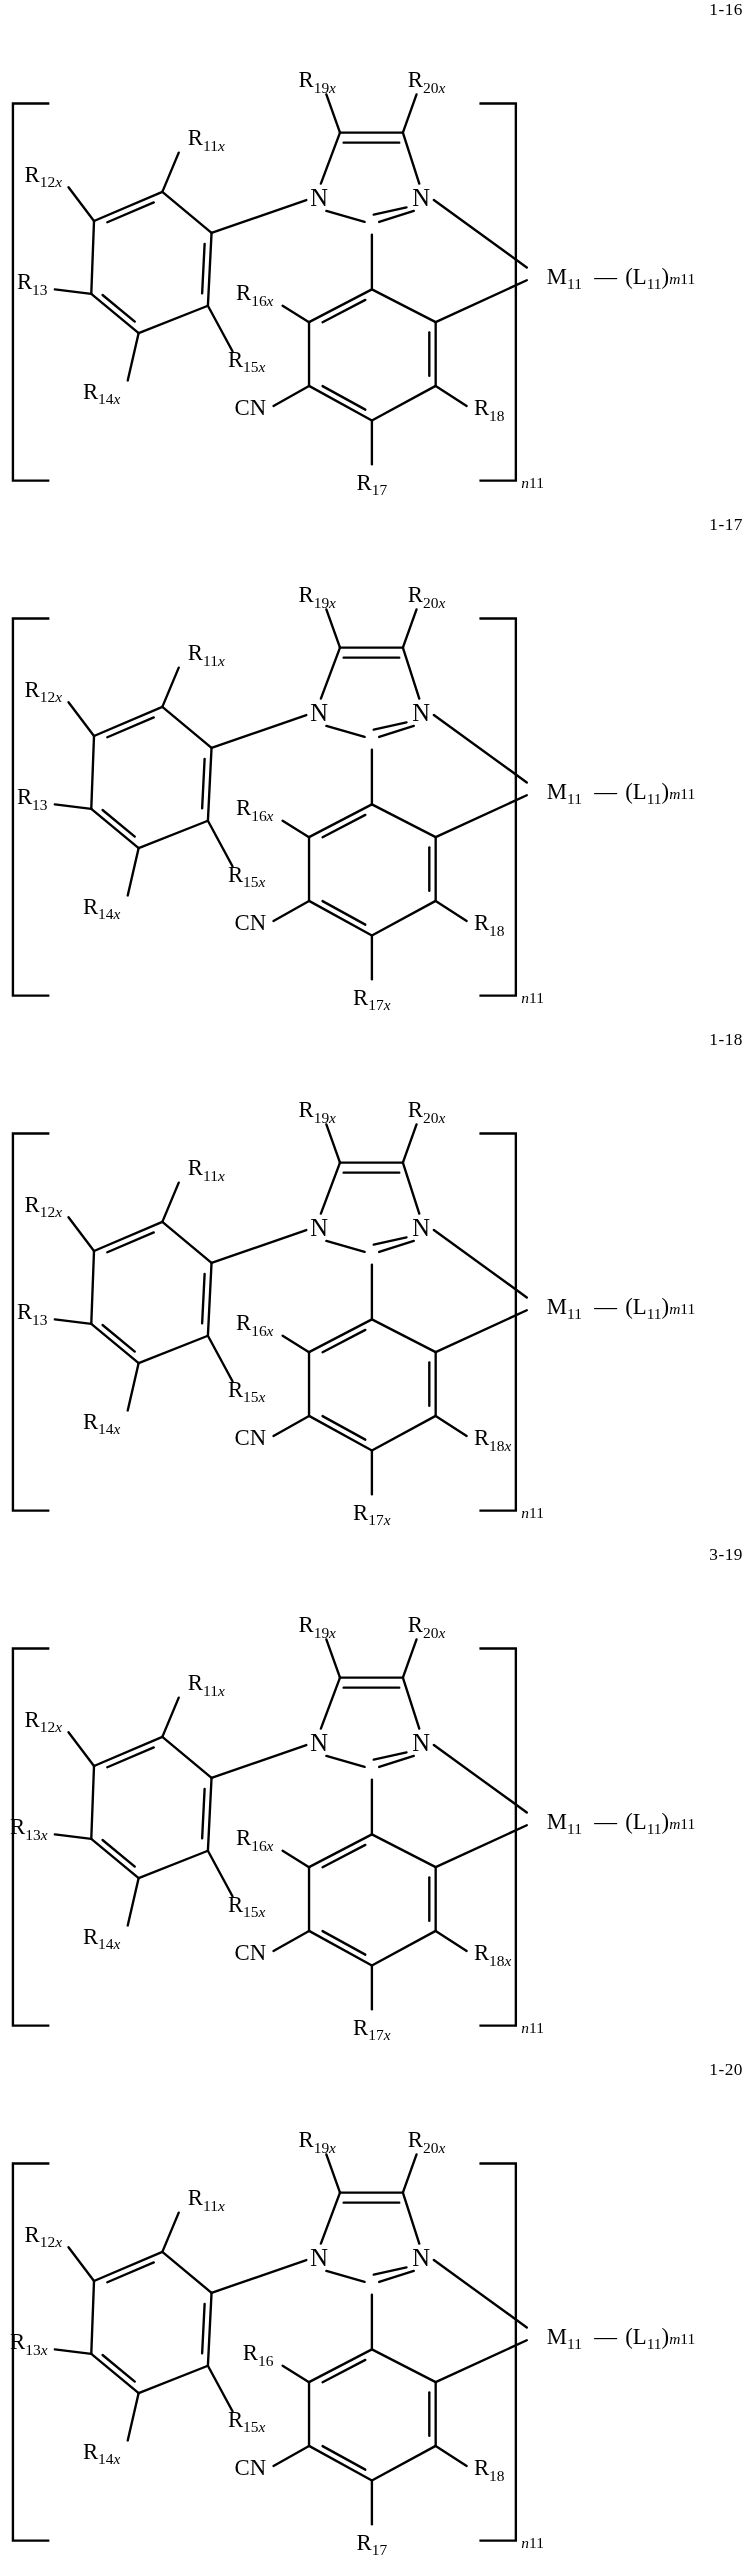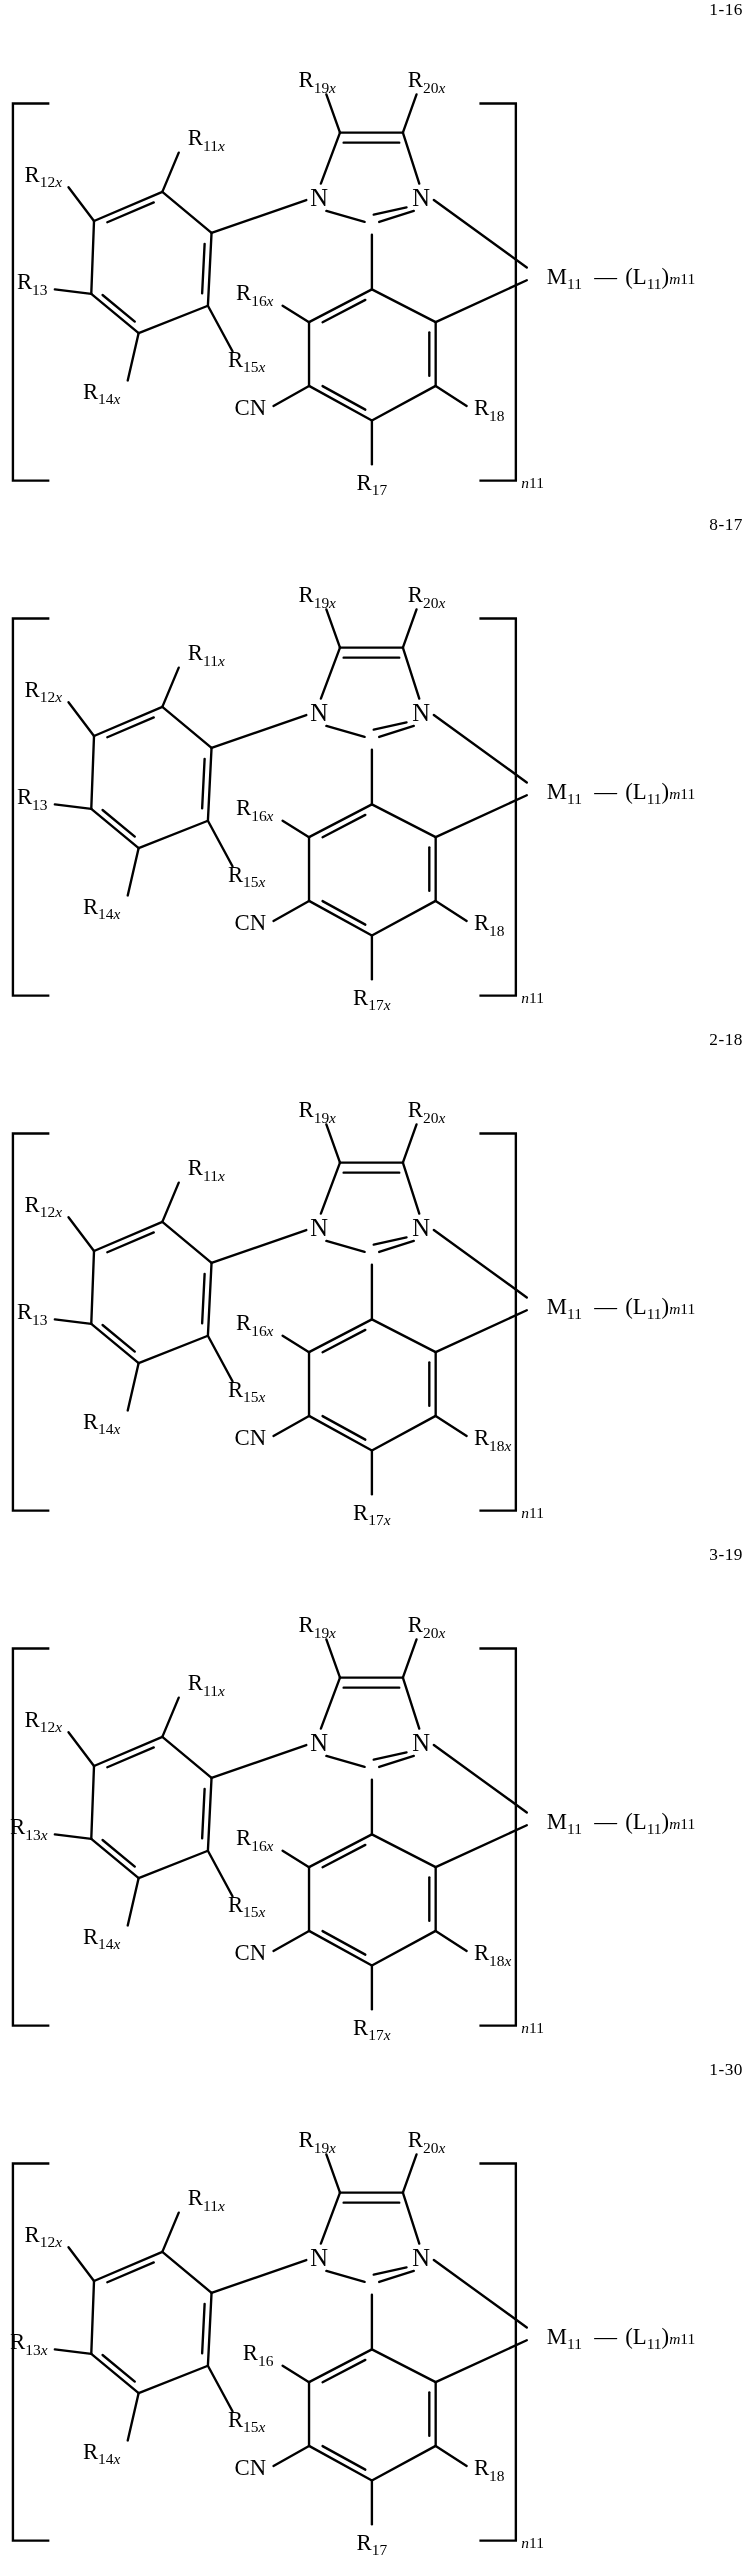--- a/index.html
+++ b/index.html
@@ -90,21 +90,21 @@
           <text x="652" y="294" text-anchor="start" font-size="25">—</text>
           <text x="686" y="294" text-anchor="start" class="lbl"><tspan>(</tspan><tspan>L</tspan><tspan dy="6" class="sub">11</tspan><tspan dy="-6">)</tspan><tspan dy="6" class="sub"></tspan><tspan class="subi">m</tspan><tspan class="sub">11</tspan></text>
           <polyline points="54,96 14,96 14,510 54,510" class="brk"></polyline>
           <polyline points="526,96 566,96 566,510 526,510" class="brk"></polyline>
           <text x="572" y="518" text-anchor="start"><tspan class="nitalic">n</tspan><tspan class="nsub">11</tspan></text>
         </svg>
       </div>
   </div>
 
   <div class="formula-block">
-    <div class="formula-number">8-17</div>
+    <div class="formula-number">1-17</div>
     <div class="struct">
         <svg width="752" height="492" viewBox="0 0 825 540">
           <line x1="178" y1="193" x2="103" y2="225" class="bond" stroke-linecap="round"></line>
           <line x1="103" y1="225" x2="100" y2="305" class="bond" stroke-linecap="round"></line>
           <line x1="100" y1="305" x2="152" y2="348" class="bond" stroke-linecap="round"></line>
           <line x1="152" y1="348" x2="228" y2="318" class="bond" stroke-linecap="round"></line>
           <line x1="228" y1="318" x2="232" y2="238" class="bond" stroke-linecap="round"></line>
           <line x1="232" y1="238" x2="178" y2="193" class="bond" stroke-linecap="round"></line>
           <line x1="168.61173828948472" y1="204.61452254651869" x2="117.61173828948472" y2="226.37452254651868" class="bond2" stroke-linecap="round"></line>
           <line x1="112.3870438981213" y1="306.1827064380748" x2="147.74704389812132" y2="335.4227064380748" class="bond2" stroke-linecap="round"></line>
@@ -157,21 +157,21 @@
           <text x="652" y="294" text-anchor="start" font-size="25">—</text>
           <text x="686" y="294" text-anchor="start" class="lbl"><tspan>(</tspan><tspan>L</tspan><tspan dy="6" class="sub">11</tspan><tspan dy="-6">)</tspan><tspan dy="6" class="sub"></tspan><tspan class="subi">m</tspan><tspan class="sub">11</tspan></text>
           <polyline points="54,96 14,96 14,510 54,510" class="brk"></polyline>
           <polyline points="526,96 566,96 566,510 526,510" class="brk"></polyline>
           <text x="572" y="518" text-anchor="start"><tspan class="nitalic">n</tspan><tspan class="nsub">11</tspan></text>
         </svg>
       </div>
   </div>
 
   <div class="formula-block">
-    <div class="formula-number">2-18</div>
+    <div class="formula-number">1-18</div>
     <div class="struct">
         <svg width="752" height="492" viewBox="0 0 825 540">
           <line x1="178" y1="193" x2="103" y2="225" class="bond" stroke-linecap="round"></line>
           <line x1="103" y1="225" x2="100" y2="305" class="bond" stroke-linecap="round"></line>
           <line x1="100" y1="305" x2="152" y2="348" class="bond" stroke-linecap="round"></line>
           <line x1="152" y1="348" x2="228" y2="318" class="bond" stroke-linecap="round"></line>
           <line x1="228" y1="318" x2="232" y2="238" class="bond" stroke-linecap="round"></line>
           <line x1="232" y1="238" x2="178" y2="193" class="bond" stroke-linecap="round"></line>
           <line x1="168.61173828948472" y1="204.61452254651869" x2="117.61173828948472" y2="226.37452254651868" class="bond2" stroke-linecap="round"></line>
           <line x1="112.3870438981213" y1="306.1827064380748" x2="147.74704389812132" y2="335.4227064380748" class="bond2" stroke-linecap="round"></line>
@@ -291,21 +291,21 @@
           <text x="652" y="294" text-anchor="start" font-size="25">—</text>
           <text x="686" y="294" text-anchor="start" class="lbl"><tspan>(</tspan><tspan>L</tspan><tspan dy="6" class="sub">11</tspan><tspan dy="-6">)</tspan><tspan dy="6" class="sub"></tspan><tspan class="subi">m</tspan><tspan class="sub">11</tspan></text>
           <polyline points="54,96 14,96 14,510 54,510" class="brk"></polyline>
           <polyline points="526,96 566,96 566,510 526,510" class="brk"></polyline>
           <text x="572" y="518" text-anchor="start"><tspan class="nitalic">n</tspan><tspan class="nsub">11</tspan></text>
         </svg>
       </div>
   </div>
 
   <div class="formula-block">
-    <div class="formula-number">1-30</div>
+    <div class="formula-number">1-20</div>
     <div class="struct">
         <svg width="752" height="492" viewBox="0 0 825 540">
           <line x1="178" y1="193" x2="103" y2="225" class="bond" stroke-linecap="round"></line>
           <line x1="103" y1="225" x2="100" y2="305" class="bond" stroke-linecap="round"></line>
           <line x1="100" y1="305" x2="152" y2="348" class="bond" stroke-linecap="round"></line>
           <line x1="152" y1="348" x2="228" y2="318" class="bond" stroke-linecap="round"></line>
           <line x1="228" y1="318" x2="232" y2="238" class="bond" stroke-linecap="round"></line>
           <line x1="232" y1="238" x2="178" y2="193" class="bond" stroke-linecap="round"></line>
           <line x1="168.61173828948472" y1="204.61452254651869" x2="117.61173828948472" y2="226.37452254651868" class="bond2" stroke-linecap="round"></line>
           <line x1="112.3870438981213" y1="306.1827064380748" x2="147.74704389812132" y2="335.4227064380748" class="bond2" stroke-linecap="round"></line>

